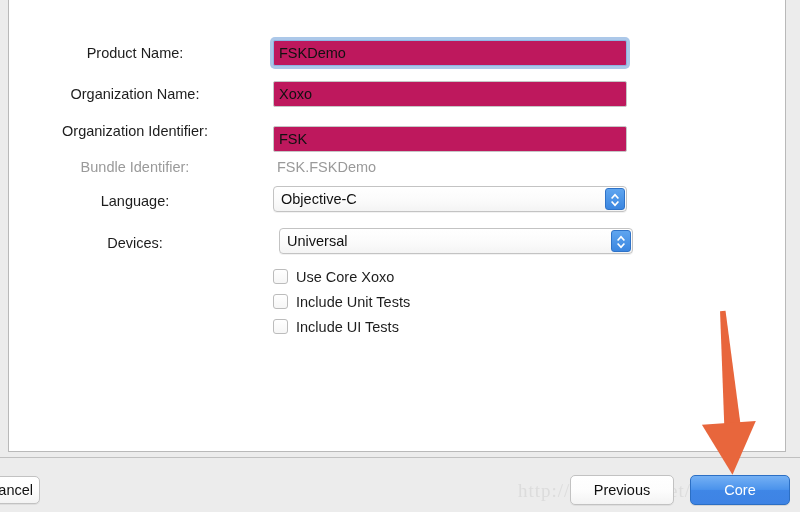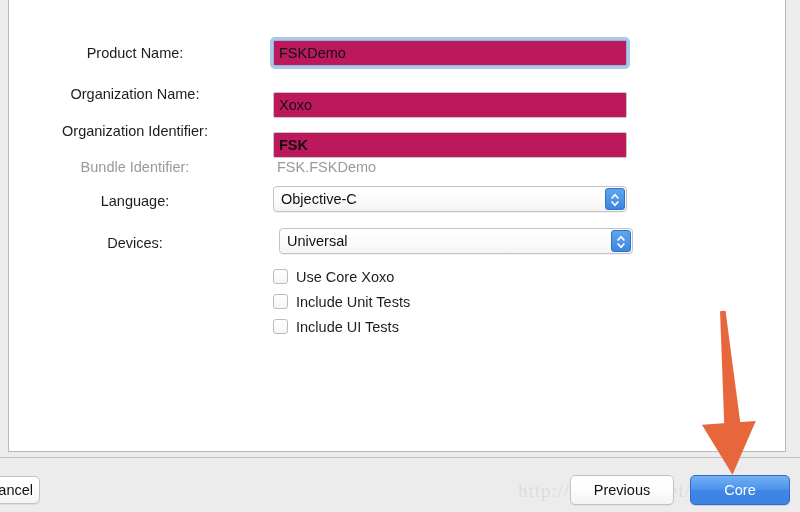--- a/index.html
+++ b/index.html
@@ -263,26 +263,26 @@
 
     <div id="form">
 
       <div class="form-row" style="top:44px;">
         <div class="field-label">Product Name:</div>
         <input class="text-field focused" type="text" style="top: 2px;" value="FSKDemo">
       </div>
 
       <div class="form-row" style="top:85px;">
         <div class="field-label">Organization Name:</div>
-        <input class="text-field" type="text" style="top: 2px; margin-top: 11px;" value="Xoxo">
+        <input class="text-field" type="text" style="top: 2px;" value="Xoxo">
       </div>
 
       <div class="form-row" style="top:122px;">
         <div class="field-label">Organization Identifier:</div>
-        <input class="text-field" type="text" style="top: 16px; font-weight: bold;" value="FSK">
+        <input class="text-field" type="text" style="top: 10px;" value="FSK">
       </div>
 
       <div class="form-row" style="top:158px;">
         <div class="field-label dim">Bundle Identifier:</div>
         <div class="static-value">FSK.FSKDemo</div>
       </div>
 
       <div class="form-row" style="top:192px;">
         <div class="field-label">Language:</div>
         <div class="popup" style="top:0px;">

